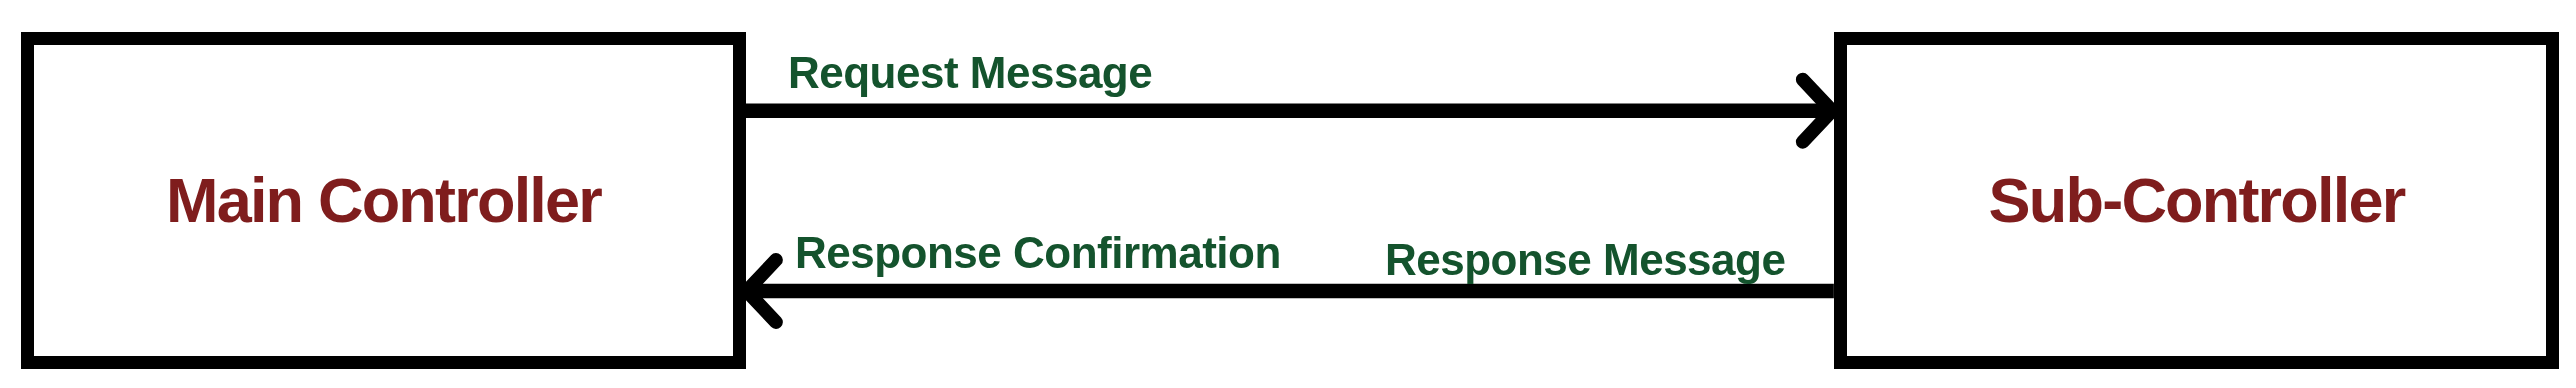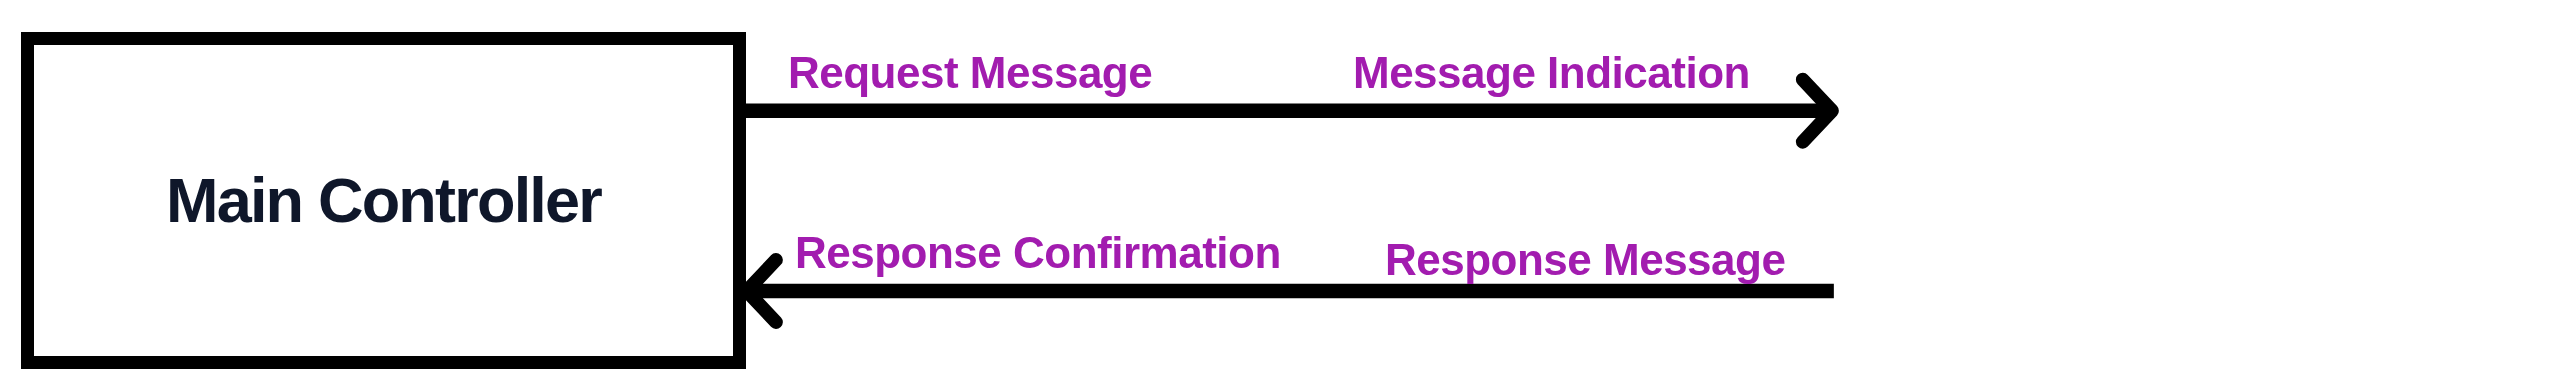--- a/index.html
+++ b/index.html
@@ -25,73 +25,75 @@
     background: #ffffff;
     display: flex;
     align-items: center;
     justify-content: center;
   }
   #main-node { left: 21px; }
   #sub-node  { left: 1834px; }
   .node-label {
     font-size: 63px;
     font-weight: 700;
-    color: #0f172a;
+    color: #7f1d1d;
     letter-spacing: -1.8px;
     line-height: 1;
     white-space: nowrap;
     text-align: right;
   }
   .arrow-layer {
     position: absolute;
     left: 0;
     top: 0;
     width: 2576px;
     height: 388px;
     pointer-events: none;
   }
   .flow-label {
     position: absolute;
     font-size: 44px;
     font-weight: 700;
-    color: #a21caf;
+    color: #14532d;
     letter-spacing: -0.5px;
     line-height: 1;
     white-space: nowrap;
   }
   #request-label      { left: 788px;  top: 51px;  }
   #indication-label   { left: 1353px; top: 51px;  }
   #confirmation-label { left: 795px;  top: 231px; }
   #response-label     { left: 1385px; top: 238px; }
 </style>
 </head>
 <body>
 
 <div id="canvas">
 
   <div class="node" id="main-node">
     <span class="node-label">Main Controller</span>
   </div>
 
+  <div class="node" id="sub-node">
+    <span class="node-label">Sub-Controller</span>
+  </div>
 
   <svg class="arrow-layer" viewBox="0 0 2813 424" xmlns="http://www.w3.org/2000/svg">
 
     <g>
       <path d="M 813 121 H 1998" stroke="#000000" stroke-width="16" fill="none"></path>
       <path d="M 1969 87 L 2001 121 L 1969 155" stroke="#000000" stroke-width="15" fill="none" stroke-linecap="round" stroke-linejoin="round"></path>
     </g>
 
     <g>
       <path d="M 2003 318 H 818" stroke="#000000" stroke-width="16" fill="none"></path>
       <path d="M 847 284 L 815 318 L 847 352" stroke="#000000" stroke-width="15" fill="none" stroke-linecap="round" stroke-linejoin="round"></path>
     </g>
   </svg>
 
   <span class="flow-label" id="request-label">Request Message</span>
 
-  <span class="flow-label" id="indication-label">Message Indication</span>
 
   <span class="flow-label" id="confirmation-label">Response Confirmation</span>
 
   <span class="flow-label" id="response-label">Response Message</span>
 
 </div>
 
 
 </body></html>

